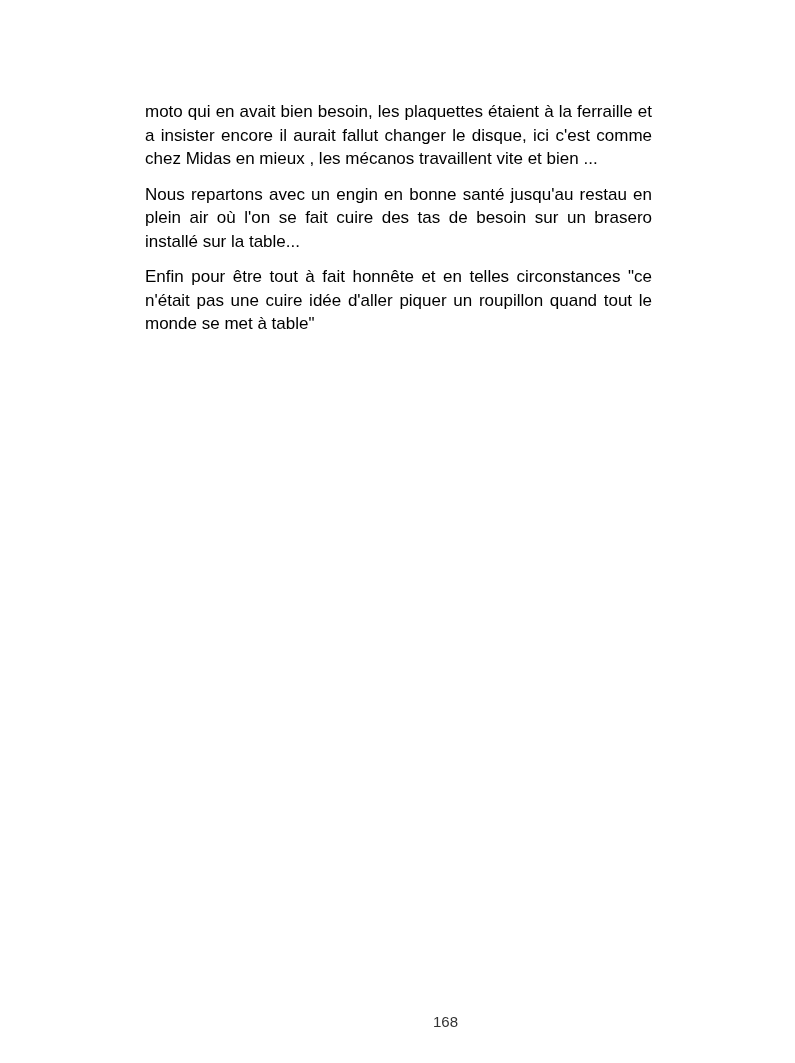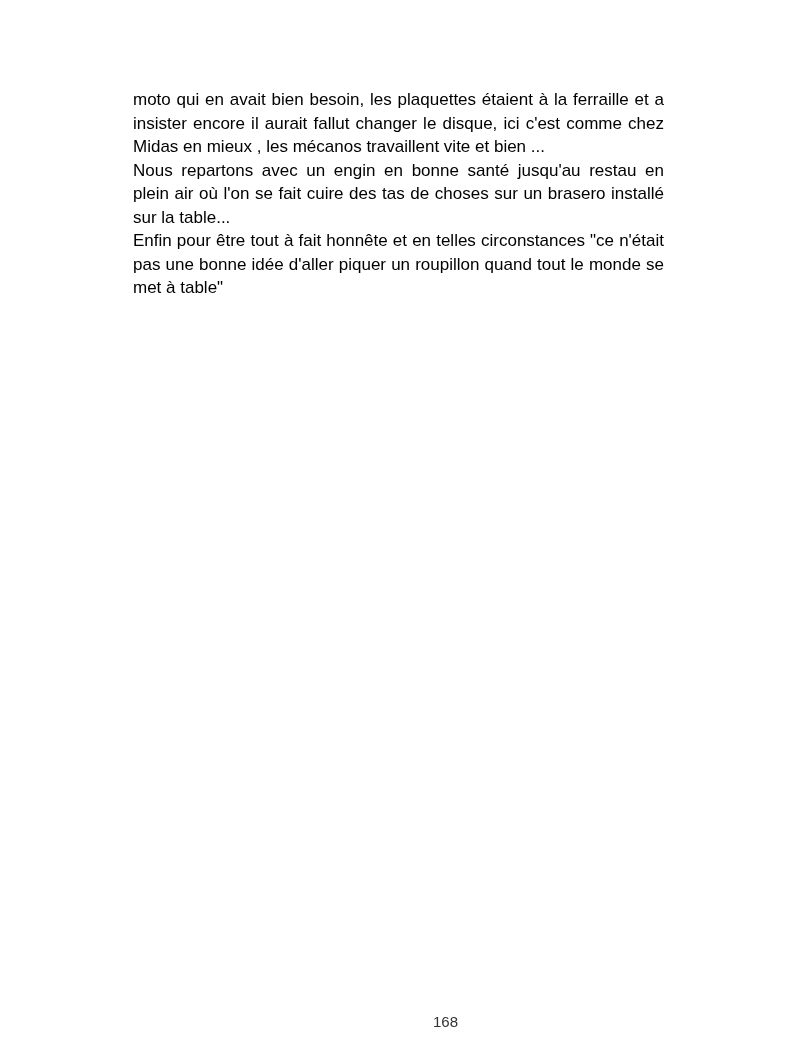--- a/index.html
+++ b/index.html
@@ -19,21 +19,21 @@
     left: 133px;
     top: 88px;
     width: 531px;
     font-family: "Liberation Sans", sans-serif;
     font-size: 17px;
     line-height: 23.5px;
     color: #000000;
     text-align: justify;
   }
   .text-block p {
-    margin: 0;
+    margin: 12px;
     padding: 0;
   }
   .page-number {
     position: absolute;
     left: 0;
     top: 1013px;
     width: 795px;
     text-align: center;
     font-family: Liberation Sans, sans-serif;
     font-size: 15px;
@@ -41,17 +41,17 @@
     color: #333333;
     padding-left: 48px;
   }
 </style>
 </head>
 <body>
 
 <div class="page">
   <div class="text-block">
     <p>moto qui en avait bien besoin, les plaquettes étaient à la ferraille et a insister encore il aurait fallut changer le disque, ici c'est comme chez Midas en mieux , les mécanos travaillent vite et bien ...</p>
-    <p>Nous repartons avec un engin en bonne santé jusqu'au restau en plein air où l'on se fait cuire des tas de choses sur un brasero installé sur la table...</p>
-    <p>Enfin pour être tout à fait honnête et en telles circonstances "ce n'était pas une bonne idée d'aller piquer un roupillon quand tout le monde se met à table"</p>
+    <p>Nous repartons avec un engin en bonne santé jusqu'au restau en plein air où l'on se fait cuire des tas de besoin sur un brasero installé sur la table...</p>
+    <p>Enfin pour être tout à fait honnête et en telles circonstances "ce n'était pas une cuire idée d'aller piquer un roupillon quand tout le monde se met à table"</p>
   </div>
   <div class="page-number">168</div>
 </div>
 
 </body></html>

